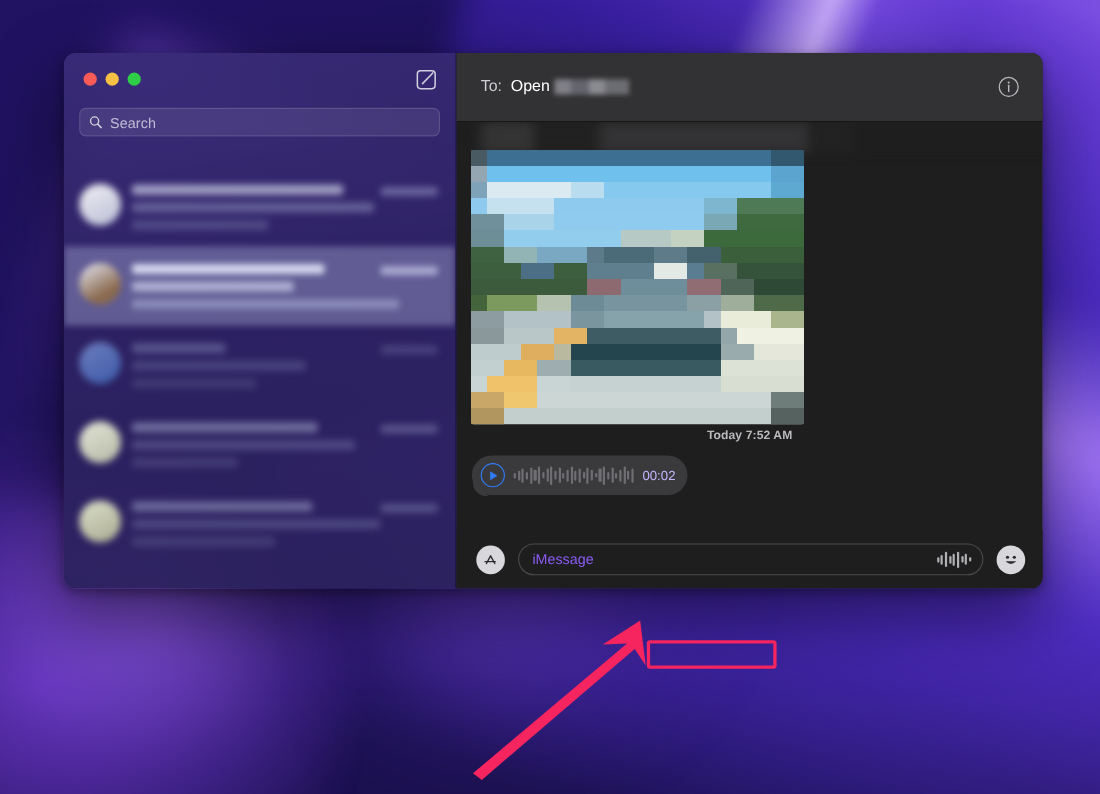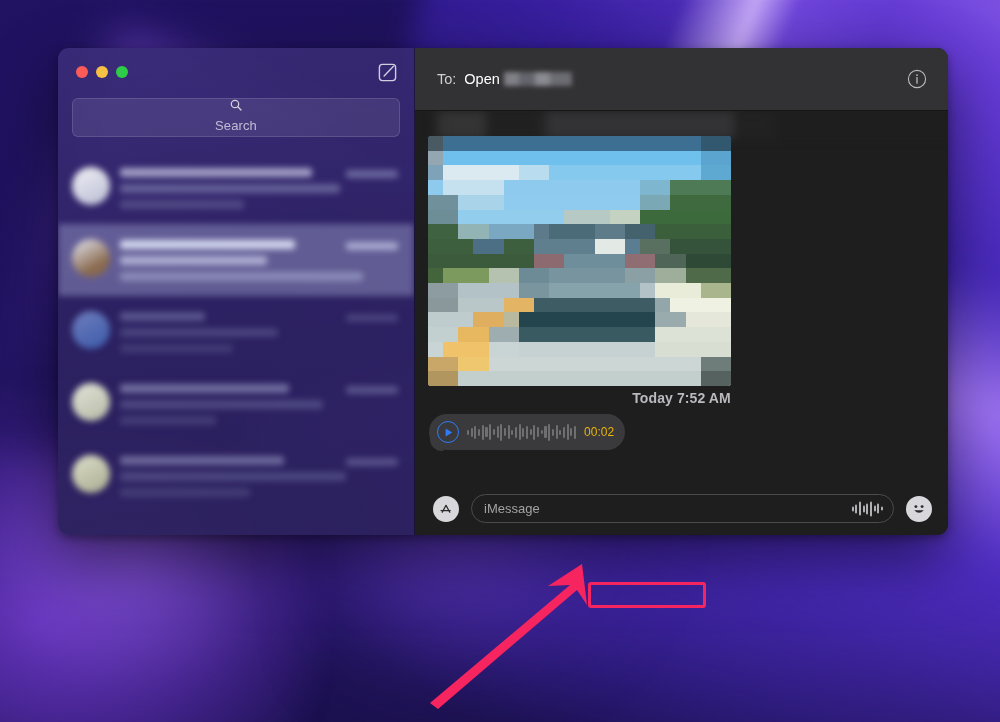--- a/index.html
+++ b/index.html
@@ -125,29 +125,28 @@
   #compose-button {
     position: absolute;
     right: 16px; top: 50%;
     transform: translateY(-50%);
     width: 22px; height: 22px;
     display: flex; align-items: center; justify-content: center;
   }
 
   #search-field {
     margin: 2px 14px 0 14px;
-    height: 39px;
+    height: 26px;
     border-radius: 6px;
     background: rgba(255,255,255,0.085);
     border: 1px solid rgba(255,255,255,0.13);
     display: flex;
     align-items: center;
     padding: 0 8px;
     gap: 7px;
-    flex-direction: column;
   }
   #search-placeholder {
     color: rgba(235,235,245,0.72);
     font-size: 13px;
     letter-spacing: 0.1px;
   }
 
   #conversation-list {
     position: absolute;
     top: 104px; left: 0; right: 0; bottom: 0;
@@ -255,21 +254,21 @@
     border-radius: 3px;
     overflow: hidden;
     filter: blur(0.4px);
   }
 
   #message-timestamp {
     position: absolute;
     top: 279px; left: 0; right: 0;
     text-align: center;
     color: #b9b9be;
-    font-size: 14px;
+    font-size: 11px;
     font-weight: bold;
     letter-spacing: 0.1px;
   }
 
   #audio-bubble {
     position: absolute;
     left: 14px; top: 303px;
     height: 36px;
     min-width: 179px;
     background: #3a3a3c;
@@ -301,21 +300,21 @@
     height: 20px; flex: 1;
     position: relative; z-index: 2;
   }
   #audio-waveform i {
     display: block;
     width: 2.1px;
     background: #6f6f73;
     border-radius: 1px;
   }
   #audio-duration {
-    color: #eab308;
+    color: #c4b5fd;
     font-size: 12px;
     flex-shrink: 0;
     position: relative; z-index: 2;
   }
 
   
   #input-bar {
     height: 53px;
     flex-shrink: 0;
     background: #1e1e1e;
@@ -334,21 +333,21 @@
     flex: 1;
     height: 29px;
     border-radius: 15px;
     border: 1px solid #4b4b4d;
     display: flex;
     align-items: center;
     padding: 0 12px;
     position: relative;
   }
   #message-placeholder {
-    color: #a3a3a3;
+    color: #8b5cf6;
     font-size: 13px;
   }
   #audio-record-icon {
     position: absolute;
     right: 10px; top: 50%;
     transform: translateY(-50%);
     display: flex; align-items: center; gap: 1.7px;
     height: 15px;
   }
   #audio-record-icon i { display: block; width: 2px; background: #b0b0b5; border-radius: 1px; }

